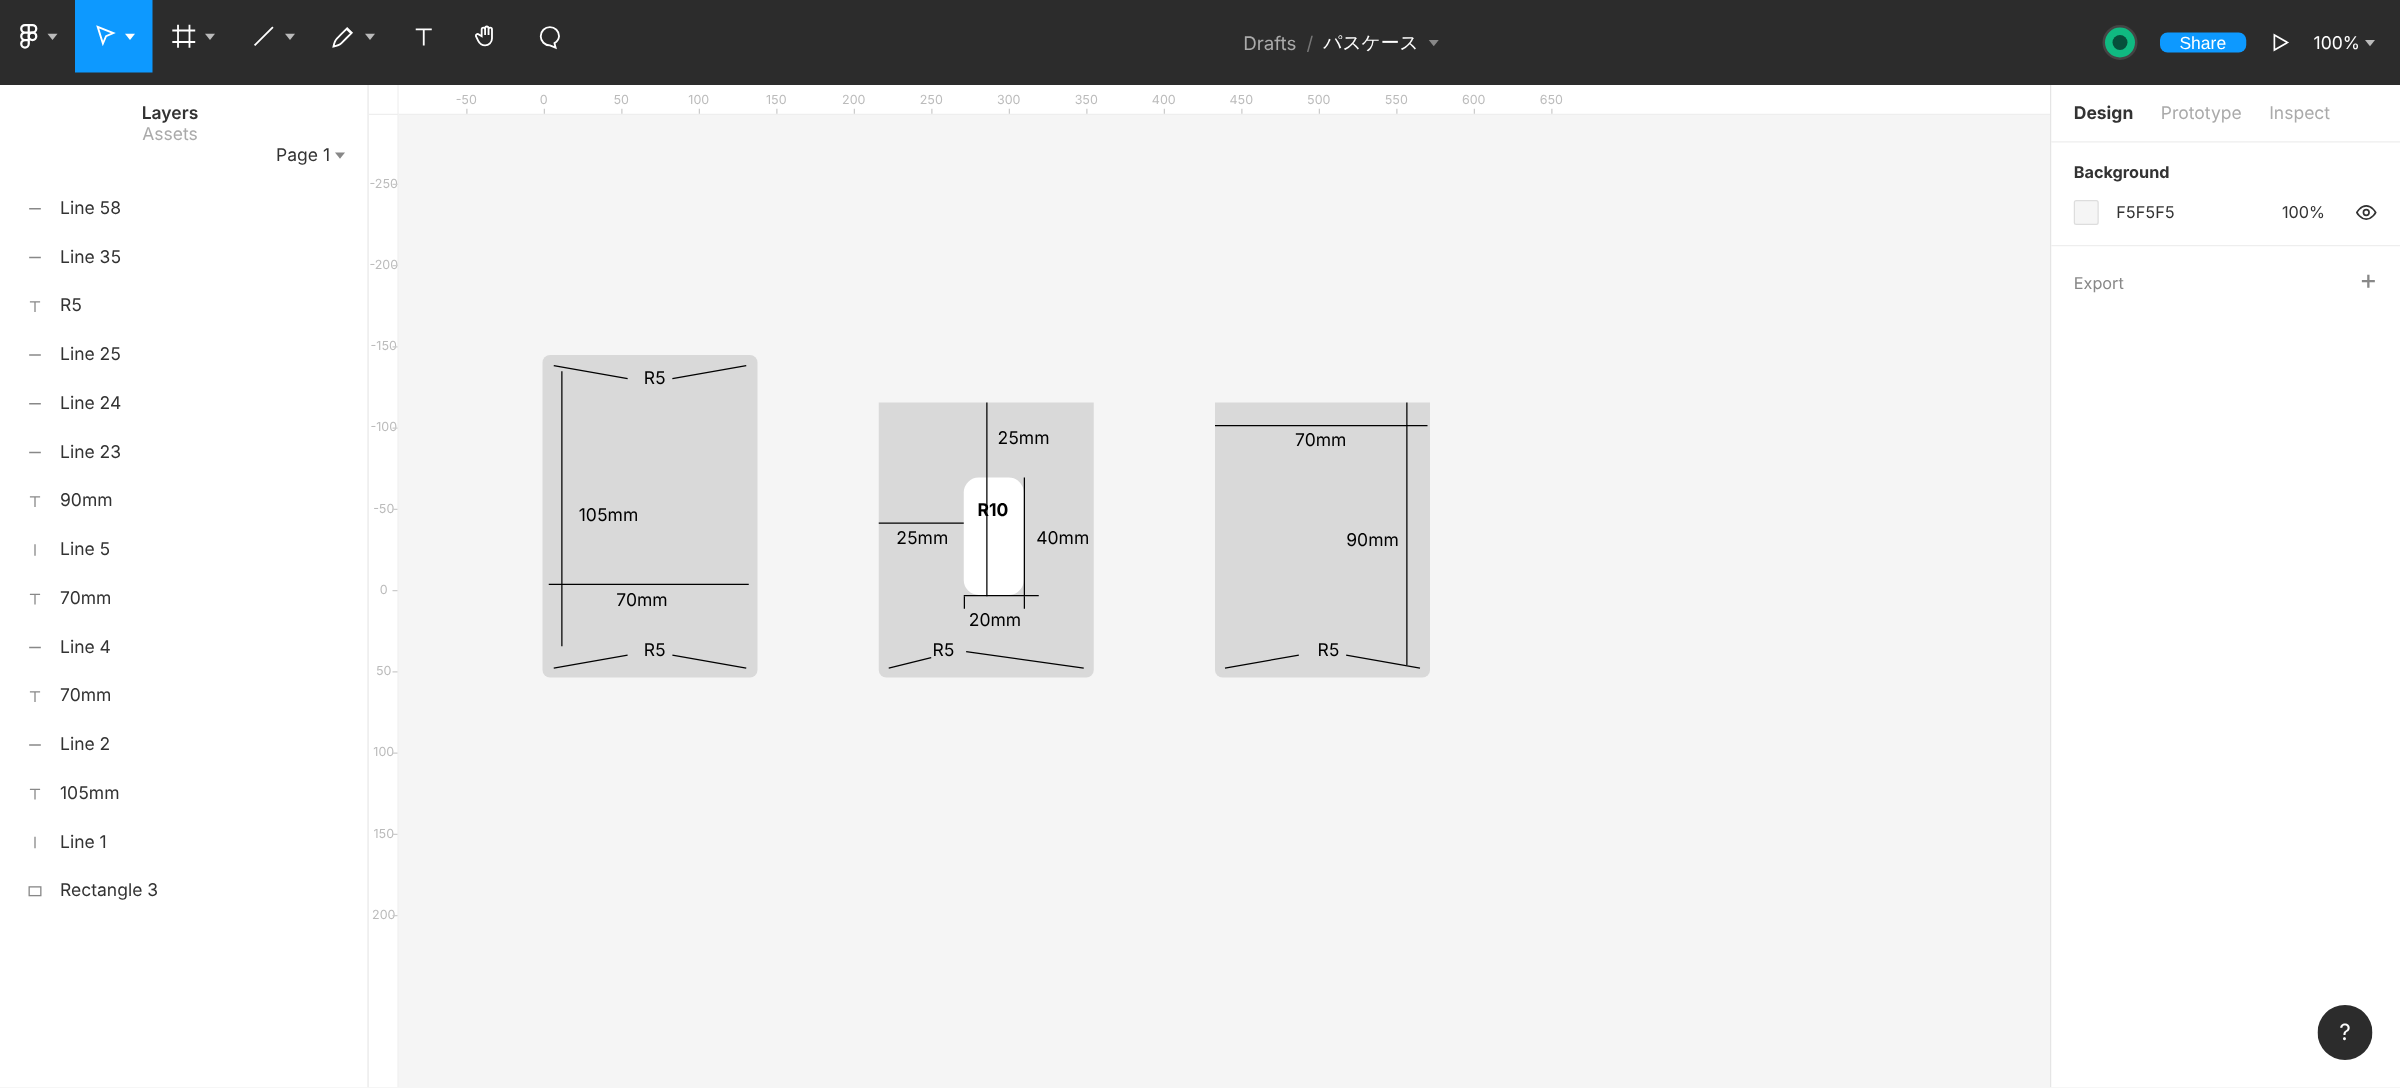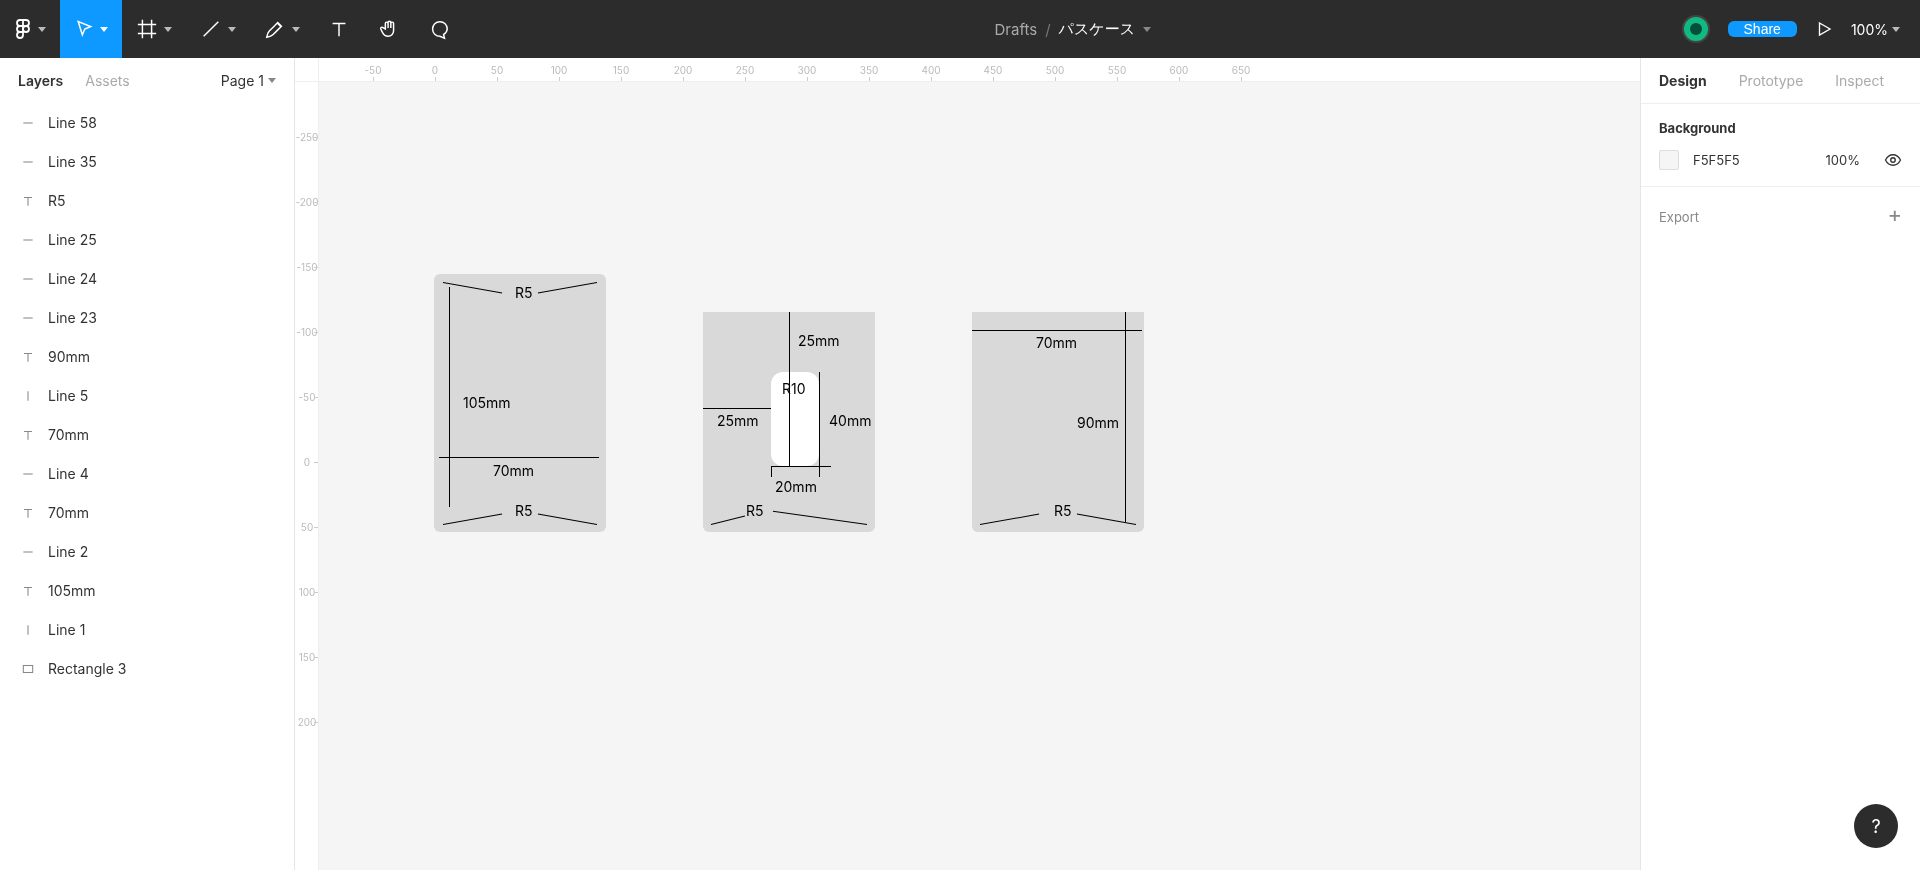--- a/index.html
+++ b/index.html
@@ -1,21 +1,21 @@
 <!DOCTYPE html>
 <html><head>
 <meta charset="utf-8">
 <style>
   * { box-sizing: border-box; margin: 0; padding: 0; }
   html, body { width: 100%; height: 100%; font-family: "Inter", "Helvetica Neue", Arial, sans-serif; font-size: 12px; color: #333; }
   body { display: flex; flex-direction: column; background: #f5f5f5; overflow: hidden; }
 
   
   .toolbar {
-    height: 58px; background: #2c2c2c; display: flex; color: #bbb;
+    height: 68px; background: #2c2c2c; display: flex; color: #bbb;
     flex-shrink: 0;
   }
   .tb-btn {
     height: 58px; display: flex; align-items: center; justify-content: center;
     padding: 0 14px; cursor: pointer; position: relative;
   }
   .tb-btn.active { background: #0d99ff; color: #fff; }
   .tb-btn svg { stroke: #fff; fill: none; }
   .tb-chevron { margin-left: 6px; }
   .toolbar .center {
@@ -33,21 +33,21 @@
     padding: 0 16px; font-size: 14px; font-weight: 500; cursor: pointer;
   }
   .zoom { color: #fff; font-size: 14px; display:flex; align-items:center; gap:4px;}
 
   
   .main { flex: 1; display: flex; overflow: hidden; }
   .left-panel {
     width: 295px; background: #fff; border-right: 1px solid #e5e5e5; display: flex; flex-direction: column;
     flex-shrink: 0;
   }
-  .left-tabs { display: flex; align-items: center; padding: 14px 18px; font-size: 14px; }
+  .left-tabs { display: flex; align-items: center; padding: 14px 18px; font-size: 14px; flex-direction: column; }
   .left-tabs .tab { margin-right: 22px; color: #aaa; cursor: pointer; }
   .left-tabs .tab.active { color: #333; font-weight: 600; }
   .left-tabs .page-select { margin-left: auto; color: #333; display: flex; align-items: center; gap: 4px; cursor:pointer;}
   .layers-list { flex: 1; overflow-y: auto; }
   .layer-row {
     display: flex; align-items: center; height: 39px; padding-left: 18px; font-size: 14px; cursor: pointer;
   }
   .layer-icon { width: 20px; display: inline-flex; justify-content: center; color: #888; margin-right: 10px; }
 
   .canvas-wrap { flex: 1; position: relative; background: #f5f5f5; overflow: hidden; }
@@ -77,21 +77,21 @@
 
   .dim-line { position: absolute; background: #000; }
   .dim-text { position: absolute; font-size: 14px; color: #000; background: transparent; padding: 0 4px; white-space: nowrap; }
   .angled { position:absolute; height:1px; background:#000; transform-origin: left center;}
 
   
   .right-panel {
     width: 280px; background: #fff; border-left: 1px solid #e5e5e5; display: flex; flex-direction: column;
     flex-shrink: 0;
   }
-  .right-tabs { display: flex; gap: 32px; padding: 14px 18px; font-size: 14px; border-bottom: 1px solid #eee; }
+  .right-tabs { display: flex; gap: 22px; padding: 14px 18px; font-size: 14px; border-bottom: 1px solid #eee; }
   .right-tabs .rtab { color: #aaa; cursor: pointer; }
   .right-tabs .rtab.active { color: #333; font-weight: 700; }
   .section { padding: 16px 18px; border-bottom: 1px solid #eee; }
   .section h4 { font-size: 13px; font-weight: 700; margin-bottom: 14px; }
   .bg-row { display: flex; align-items: center; gap: 14px; font-size: 13px; }
   .swatch { width: 20px; height: 20px; background: #f5f5f5; border: 1px solid #ddd; border-radius: 2px; }
   .bg-row .opacity { margin-left: auto; margin-right: 10px; color:#333;}
   .export-row { display: flex; align-items: flex-end; justify-content: space-between; padding: 16px 18px; font-size:13px; color:#888;}
   .plus { font-size: 22px; color: #888; cursor:pointer; line-height:1;}
 
@@ -387,21 +387,21 @@
 
       <div class="rect" style="left:384px; top:230px; width:172px; height:220px; border-radius:0 0 6px 6px;"></div>
       <div class="cutout" style="left:452px; top:290px; width:48px; height:94px;"></div>
       <div class="dim-line" style="left:470px; top:230px; width:1px; height:155px;"></div>
       <div class="dim-line" style="left:500px; top:290px; width:1px; height:95px;"></div>
       <div class="dim-line" style="left:384px; top:326px; width:68px; height:1px;"></div>
       <div class="dim-line" style="left:452px; top:384px; width:60px; height:1px;"></div>
       <div class="dim-line" style="left:452px; top:385px; width:1px; height:10px;"></div>
       <div class="dim-line" style="left:500px; top:385px; width:1px; height:10px;"></div>
       <div class="dim-text" style="left:475px; top:250px;">25mm</div>
-      <div class="dim-text" style="left:459px; top:298px;">R10</div>
+      <div class="dim-text" style="left:459px; top:308px;font-weight:bold;">R10</div>
       <div class="dim-text" style="left:394px; top:330px;">25mm</div>
       <div class="dim-text" style="left:506px; top:330px;">40mm</div>
       <div class="dim-text" style="left:452px; top:396px;">20mm</div>
       <div class="angled" style="left:392px; top:442px; width:35px; transform:rotate(-14deg);"></div>
       <div class="angled" style="left:548px; top:442px; width:95px; transform:rotate(188deg);"></div>
       <div class="dim-text" style="left:423px; top:420px;">R5</div>
 
       <div class="rect" style="left:653px; top:230px; width:172px; height:220px; border-radius:0 0 6px 6px;"></div>
       <div class="dim-line" style="left:806px; top:230px; width:1px; height:210px;"></div>
       <div class="dim-line" style="left:653px; top:248px; width:170px; height:1px;"></div>

